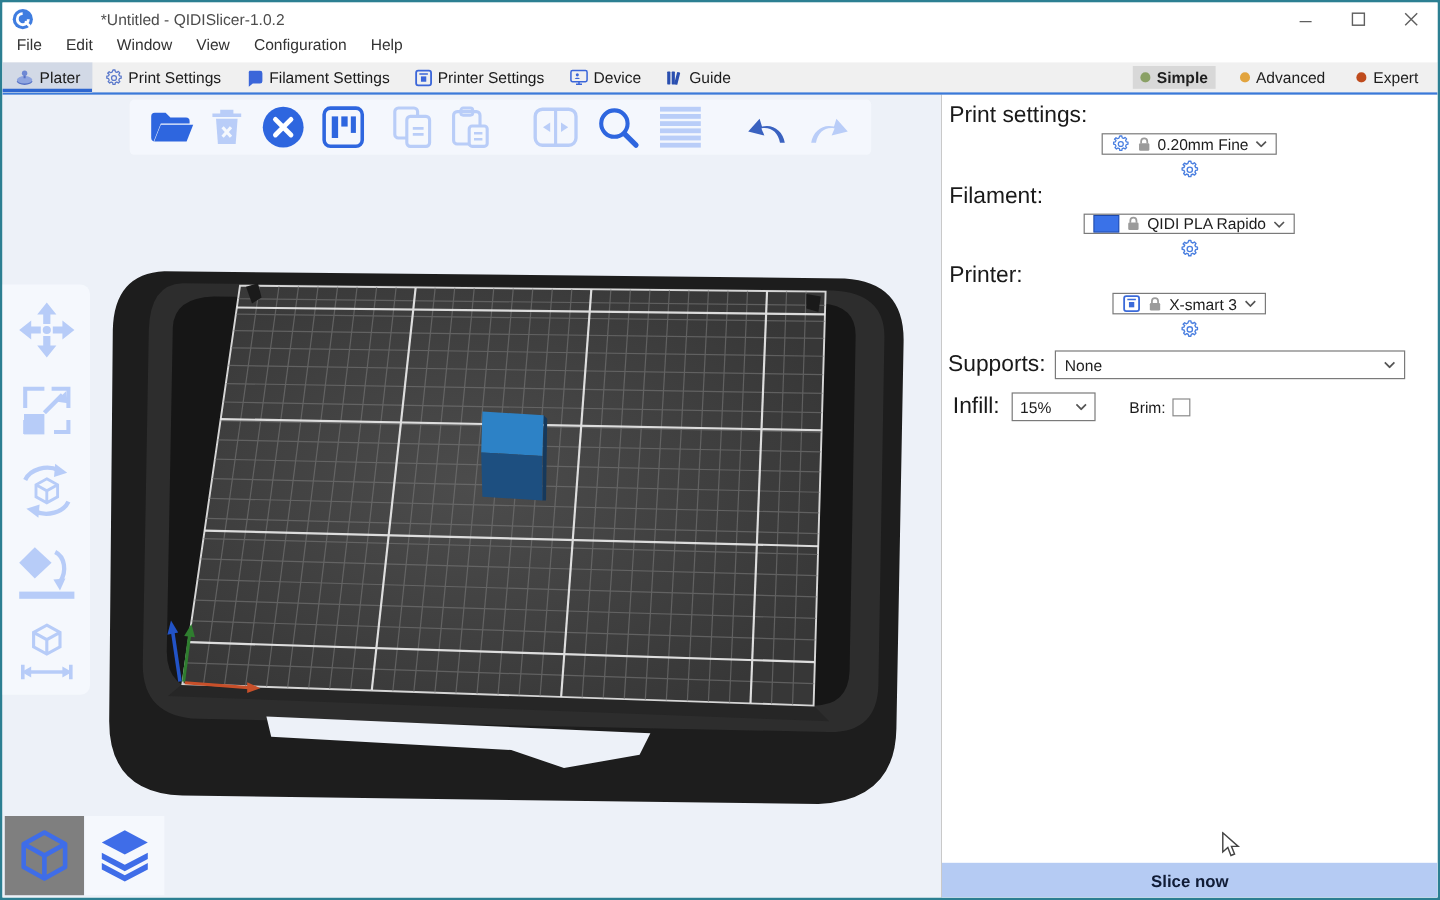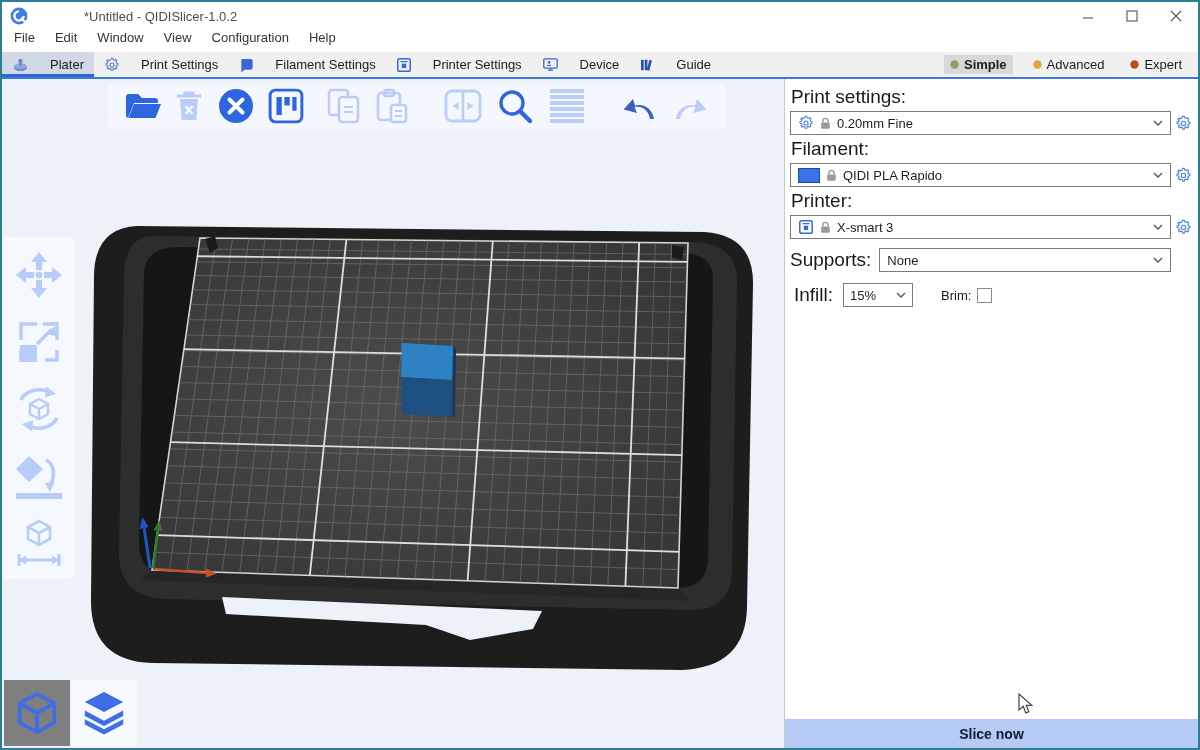--- a/index.html
+++ b/index.html
@@ -13,21 +13,21 @@
   .title-text { font-size:13px; color:#4c4c4c; }
   .win-controls { margin-left:auto; display:flex; }
   .win-btn { width:44px; height:26px; display:flex; align-items:center; justify-content:center; cursor:default; }
 
   
   .menubar { height:22px; display:flex; align-items:flex-start; padding-left:2px; background:#fff; }
   .menu-item { font-size:13px; color:#333; padding:0 10px; }
 
   
   .tabbar { height:27px; background:#f0f0f0; border-bottom:2px solid #3a79d9; display:flex; align-items:stretch; }
-  .tab { display:flex; align-items:center; gap:21px; padding:0 10px; font-size:13px; color:#1b1b1b;justify-content:center; }
+  .tab { display:flex; align-items:center; gap:4px; padding:0 10px; font-size:13px; color:#1b1b1b;justify-content:center; }
   .tab.active { background:#d2d9e6; box-shadow:inset 0 -3px 0 #2e66d0; }
   .modes { margin-left:auto; display:flex; align-items:center; gap:14px; padding-right:10px; }
   .mode { display:flex; align-items:center; gap:5px; font-size:13px; padding:2px 6px; }
   .mode.active { background:#d8d8d8; font-weight:bold; }
 
   
   .main { display:flex; height:669px; }
   .viewport { position:relative; width:782px; background:#edf1f8; overflow:hidden; }
   .divider { width:1px; background:#c9c9c9; }
   .sidebar { position:relative; flex:1; background:#fff; padding:4px 6px 0 5px; }
@@ -46,21 +46,21 @@
     background:#f5f8fd; border-radius:0 8px 8px 0; display:flex; flex-direction:column; align-items:center; gap:15px; }
   .ltool { color:#b7ccf8; display:flex; }
 
   
   .view-toggles { position:absolute; left:2px; bottom:2px; display:flex; gap:1px; }
   .vtbtn { width:66px; height:66px; display:flex; align-items:center; justify-content:center; background:#f5f8fd; }
   .vtbtn.active { background:#7f7f7f; }
 
   
   .sb-label { font-size:19px; color:#1a1a1a; margin:3px 0 3px 1px; }
-  .sb-row { display:flex; align-items:center; gap:4px; margin-bottom:3px; }
+  .sb-row { display:flex; align-items:center; gap:4px; margin-bottom:3px;flex-direction:column; }
   .combo { flex:1; height:24px; border:1px solid #7a7a7a; background:#fff; display:flex; align-items:center; gap:6px; padding:0 7px; font-size:13px; }
   .combo .val { flex:1; white-space:nowrap; overflow:hidden; }
   .gear-out { display:flex; color:#4a7fe0; }
   .swatch-svg { display:block; }
   .row-supports { display:flex; align-items:center; margin-top:9px; }
   .row-supports .combo { margin-left:8px; margin-right:21px; }
   .row-infill { display:flex; align-items:center; margin-top:8px; }
   .combo-small { width:70px; height:24px; border:1px solid #7a7a7a; display:flex; align-items:center; padding:0 6px; font-size:13px; margin-left:6px; }
   .combo-small .val { flex:1; }
   .brim-lbl { font-size:13px; margin-left:28px; }

